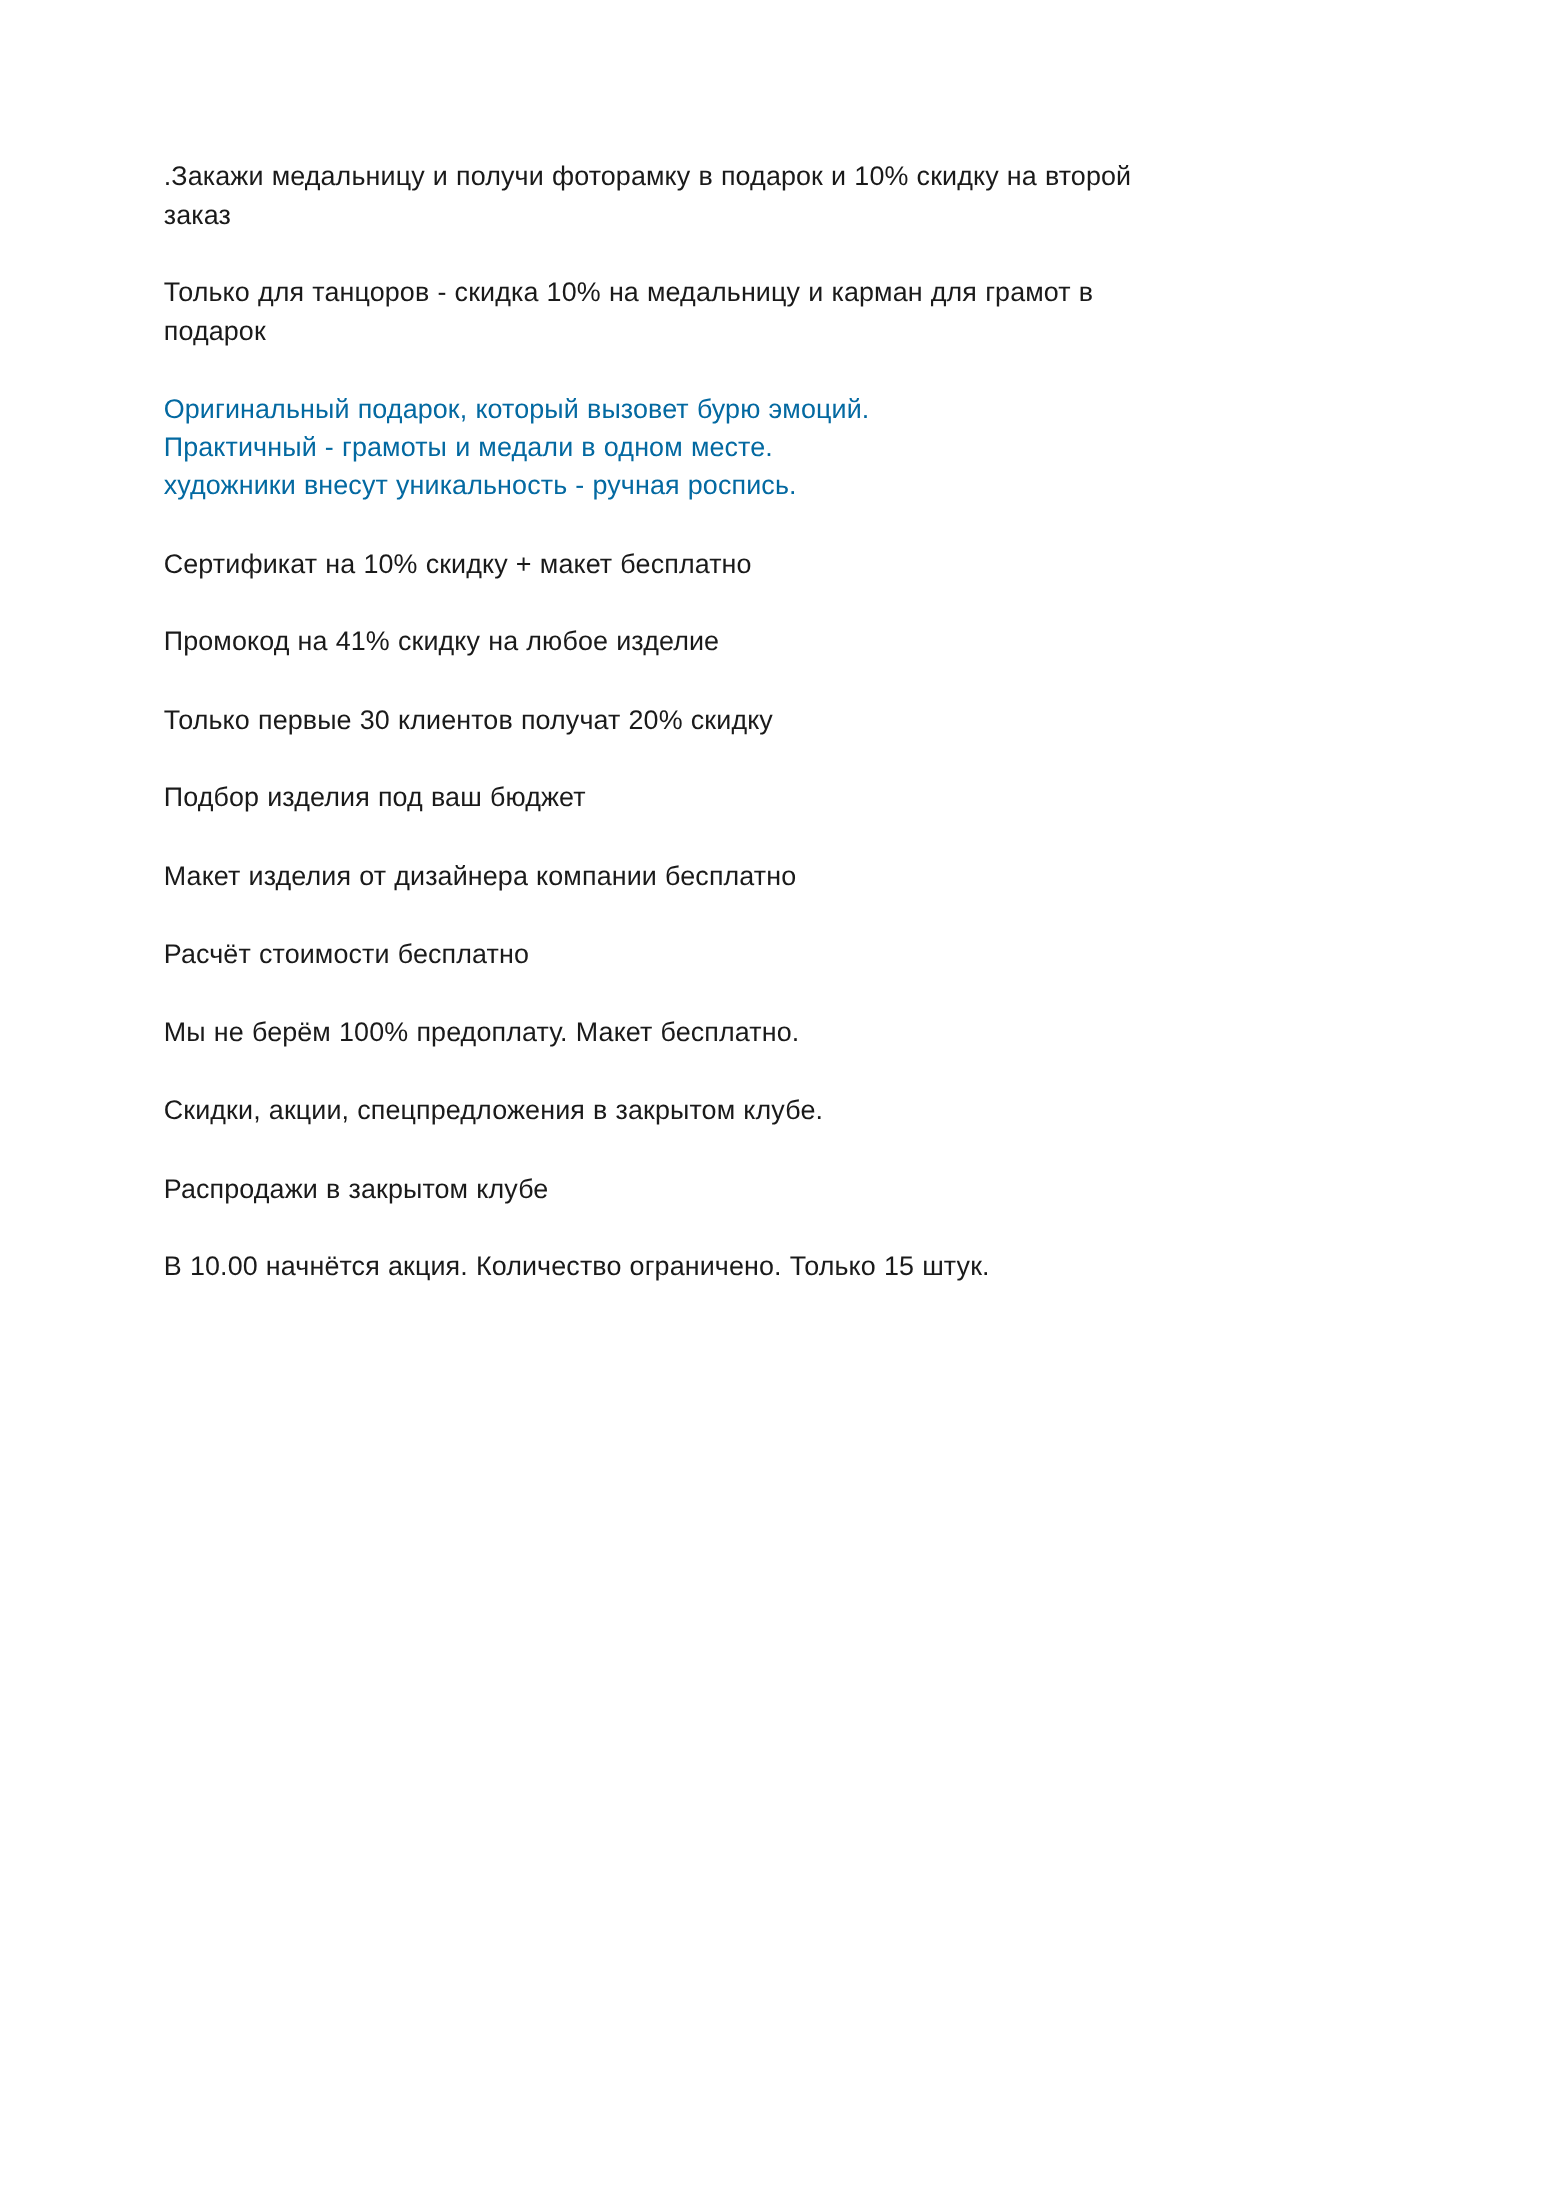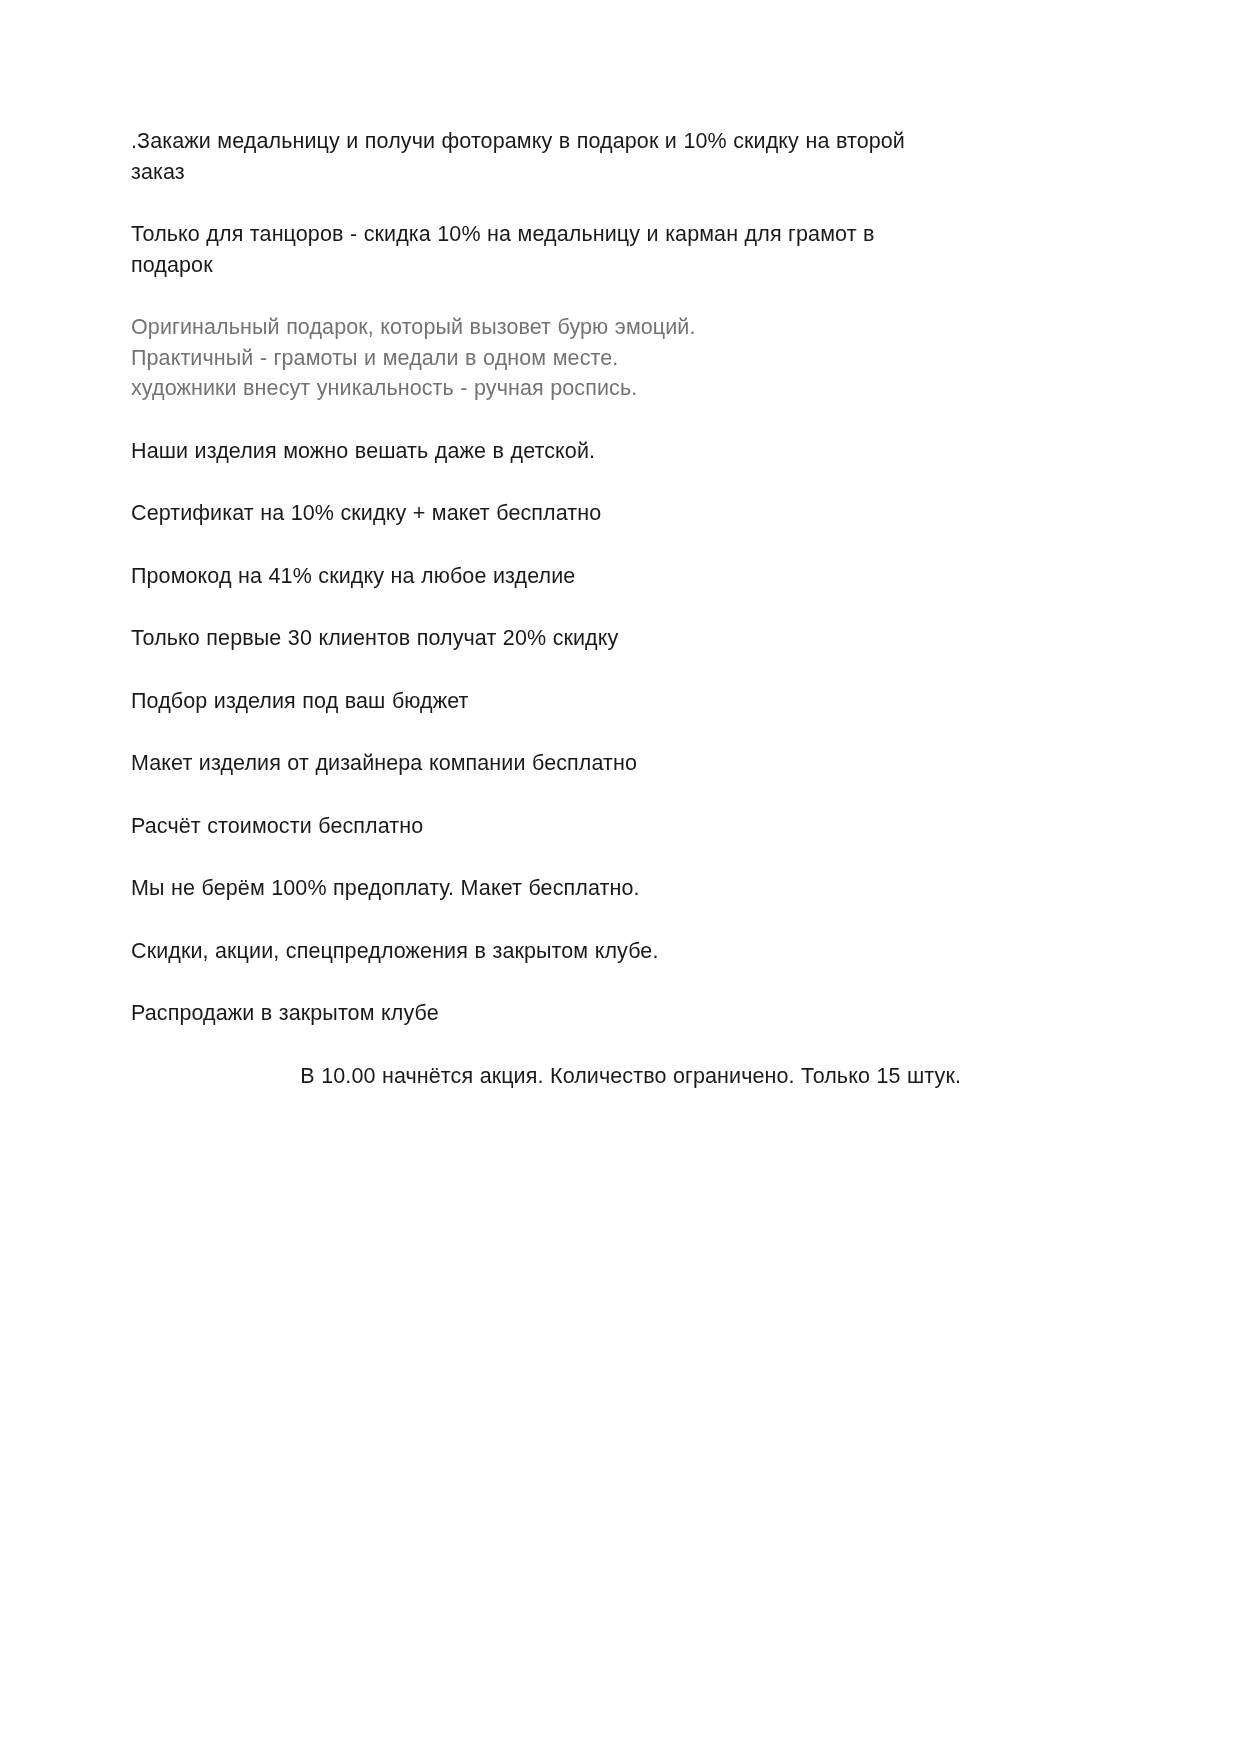--- a/index.html
+++ b/index.html
@@ -30,30 +30,29 @@
     line-height: 1.42;
     color: #1a1a1a;
     margin: 0 0 32px 0;
     letter-spacing: 0.1px;
     word-spacing: 0.4px;
     text-align: left;
     white-space: pre-wrap;
   }
   .para:last-child {
     margin-bottom: 0;
-    text-align: right;
   }
   .multiline {
     margin: 0 0 32px 0;
   }
   .multiline .line {
     font-family: "Liberation Sans", sans-serif;
     font-size: 21.5px;
     line-height: 1.42;
-    color: #737373;
+    color: #0369a1;
     letter-spacing: 0.1px;
     word-spacing: 0.4px;
   }
 </style>
 </head>
 <body>
 
 <div class="page">
   <div class="doc-body">
 
@@ -61,21 +60,20 @@
 
     <p class="para">Только для танцоров - скидка 10% на медальницу и карман для грамот в подарок</p>
 
 
     <div class="multiline">
       <div class="line">Оригинальный подарок, который вызовет бурю эмоций.</div>
       <div class="line">Практичный - грамоты и медали в одном месте.</div>
       <div class="line">художники внесут уникальность - ручная роспись.</div>
     </div>
 
-    <p class="para">Наши изделия можно вешать даже в детской.</p>
 
     <p class="para">Сертификат на 10% скидку + макет бесплатно</p>
 
     <p class="para">Промокод на 41% скидку на любое изделие</p>
 
     <p class="para">Только первые 30 клиентов получат 20% скидку</p>
 
     <p class="para">Подбор изделия под ваш бюджет</p>
 
     <p class="para">Макет изделия от дизайнера компании бесплатно</p>

